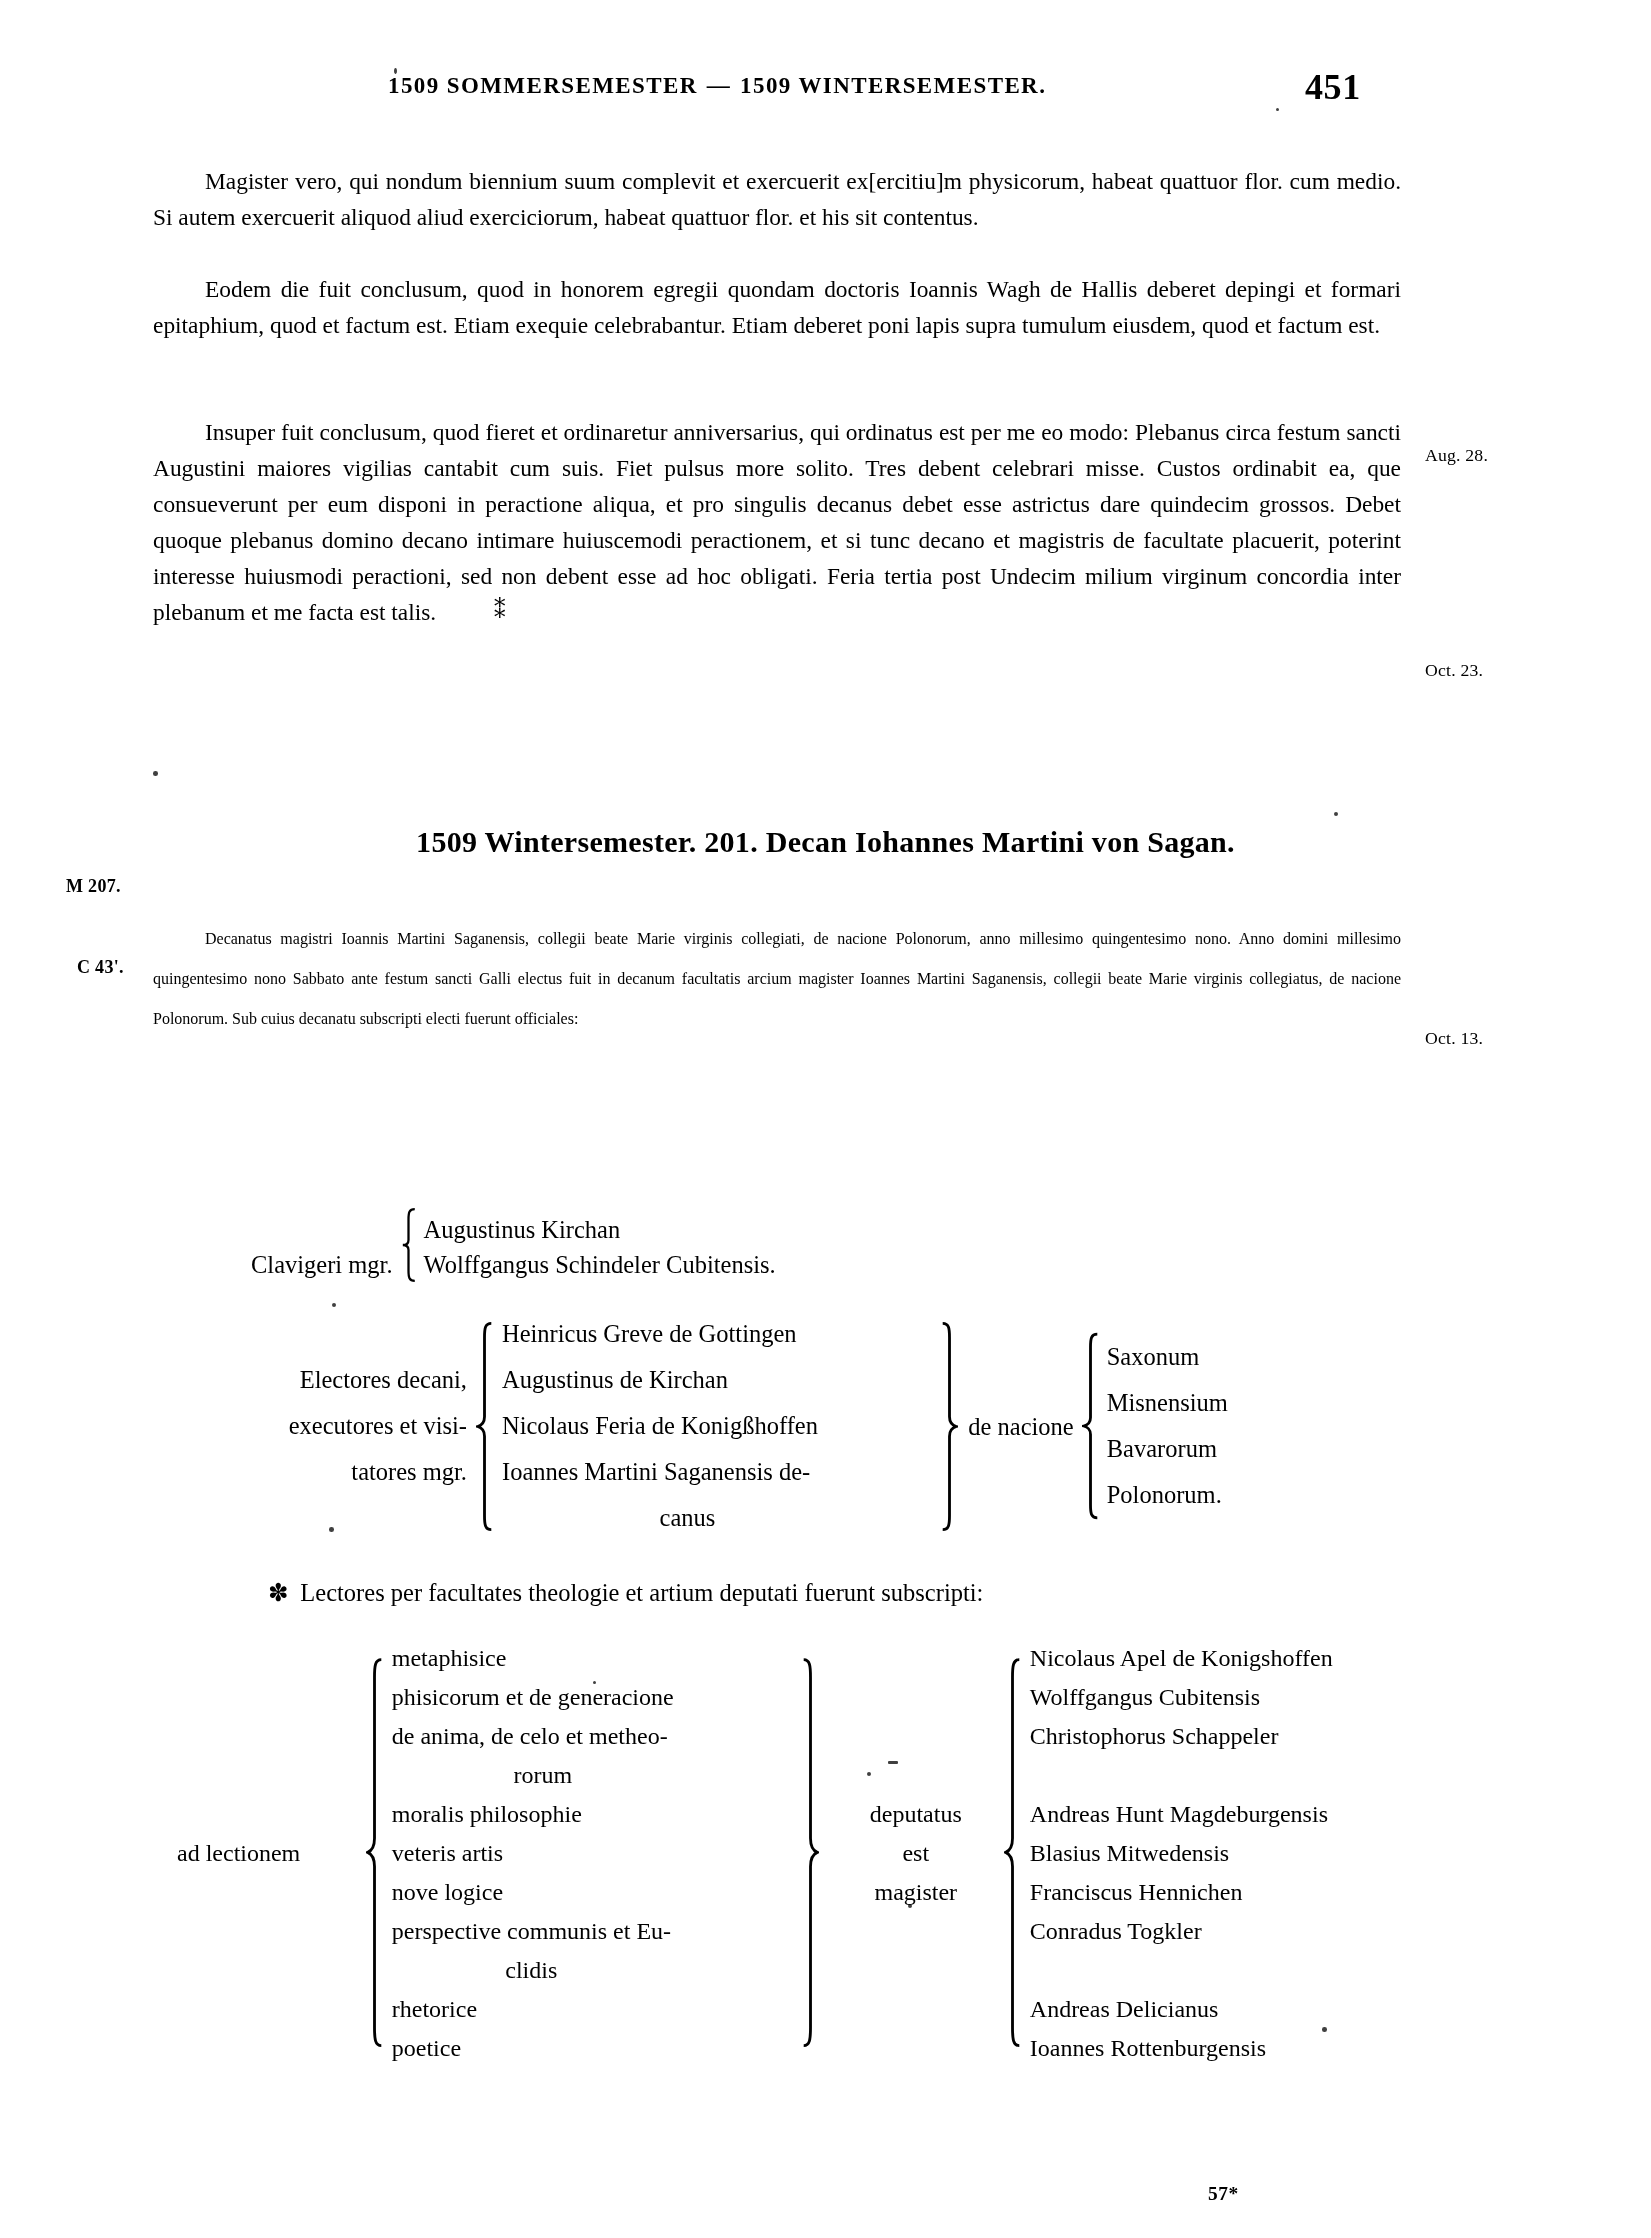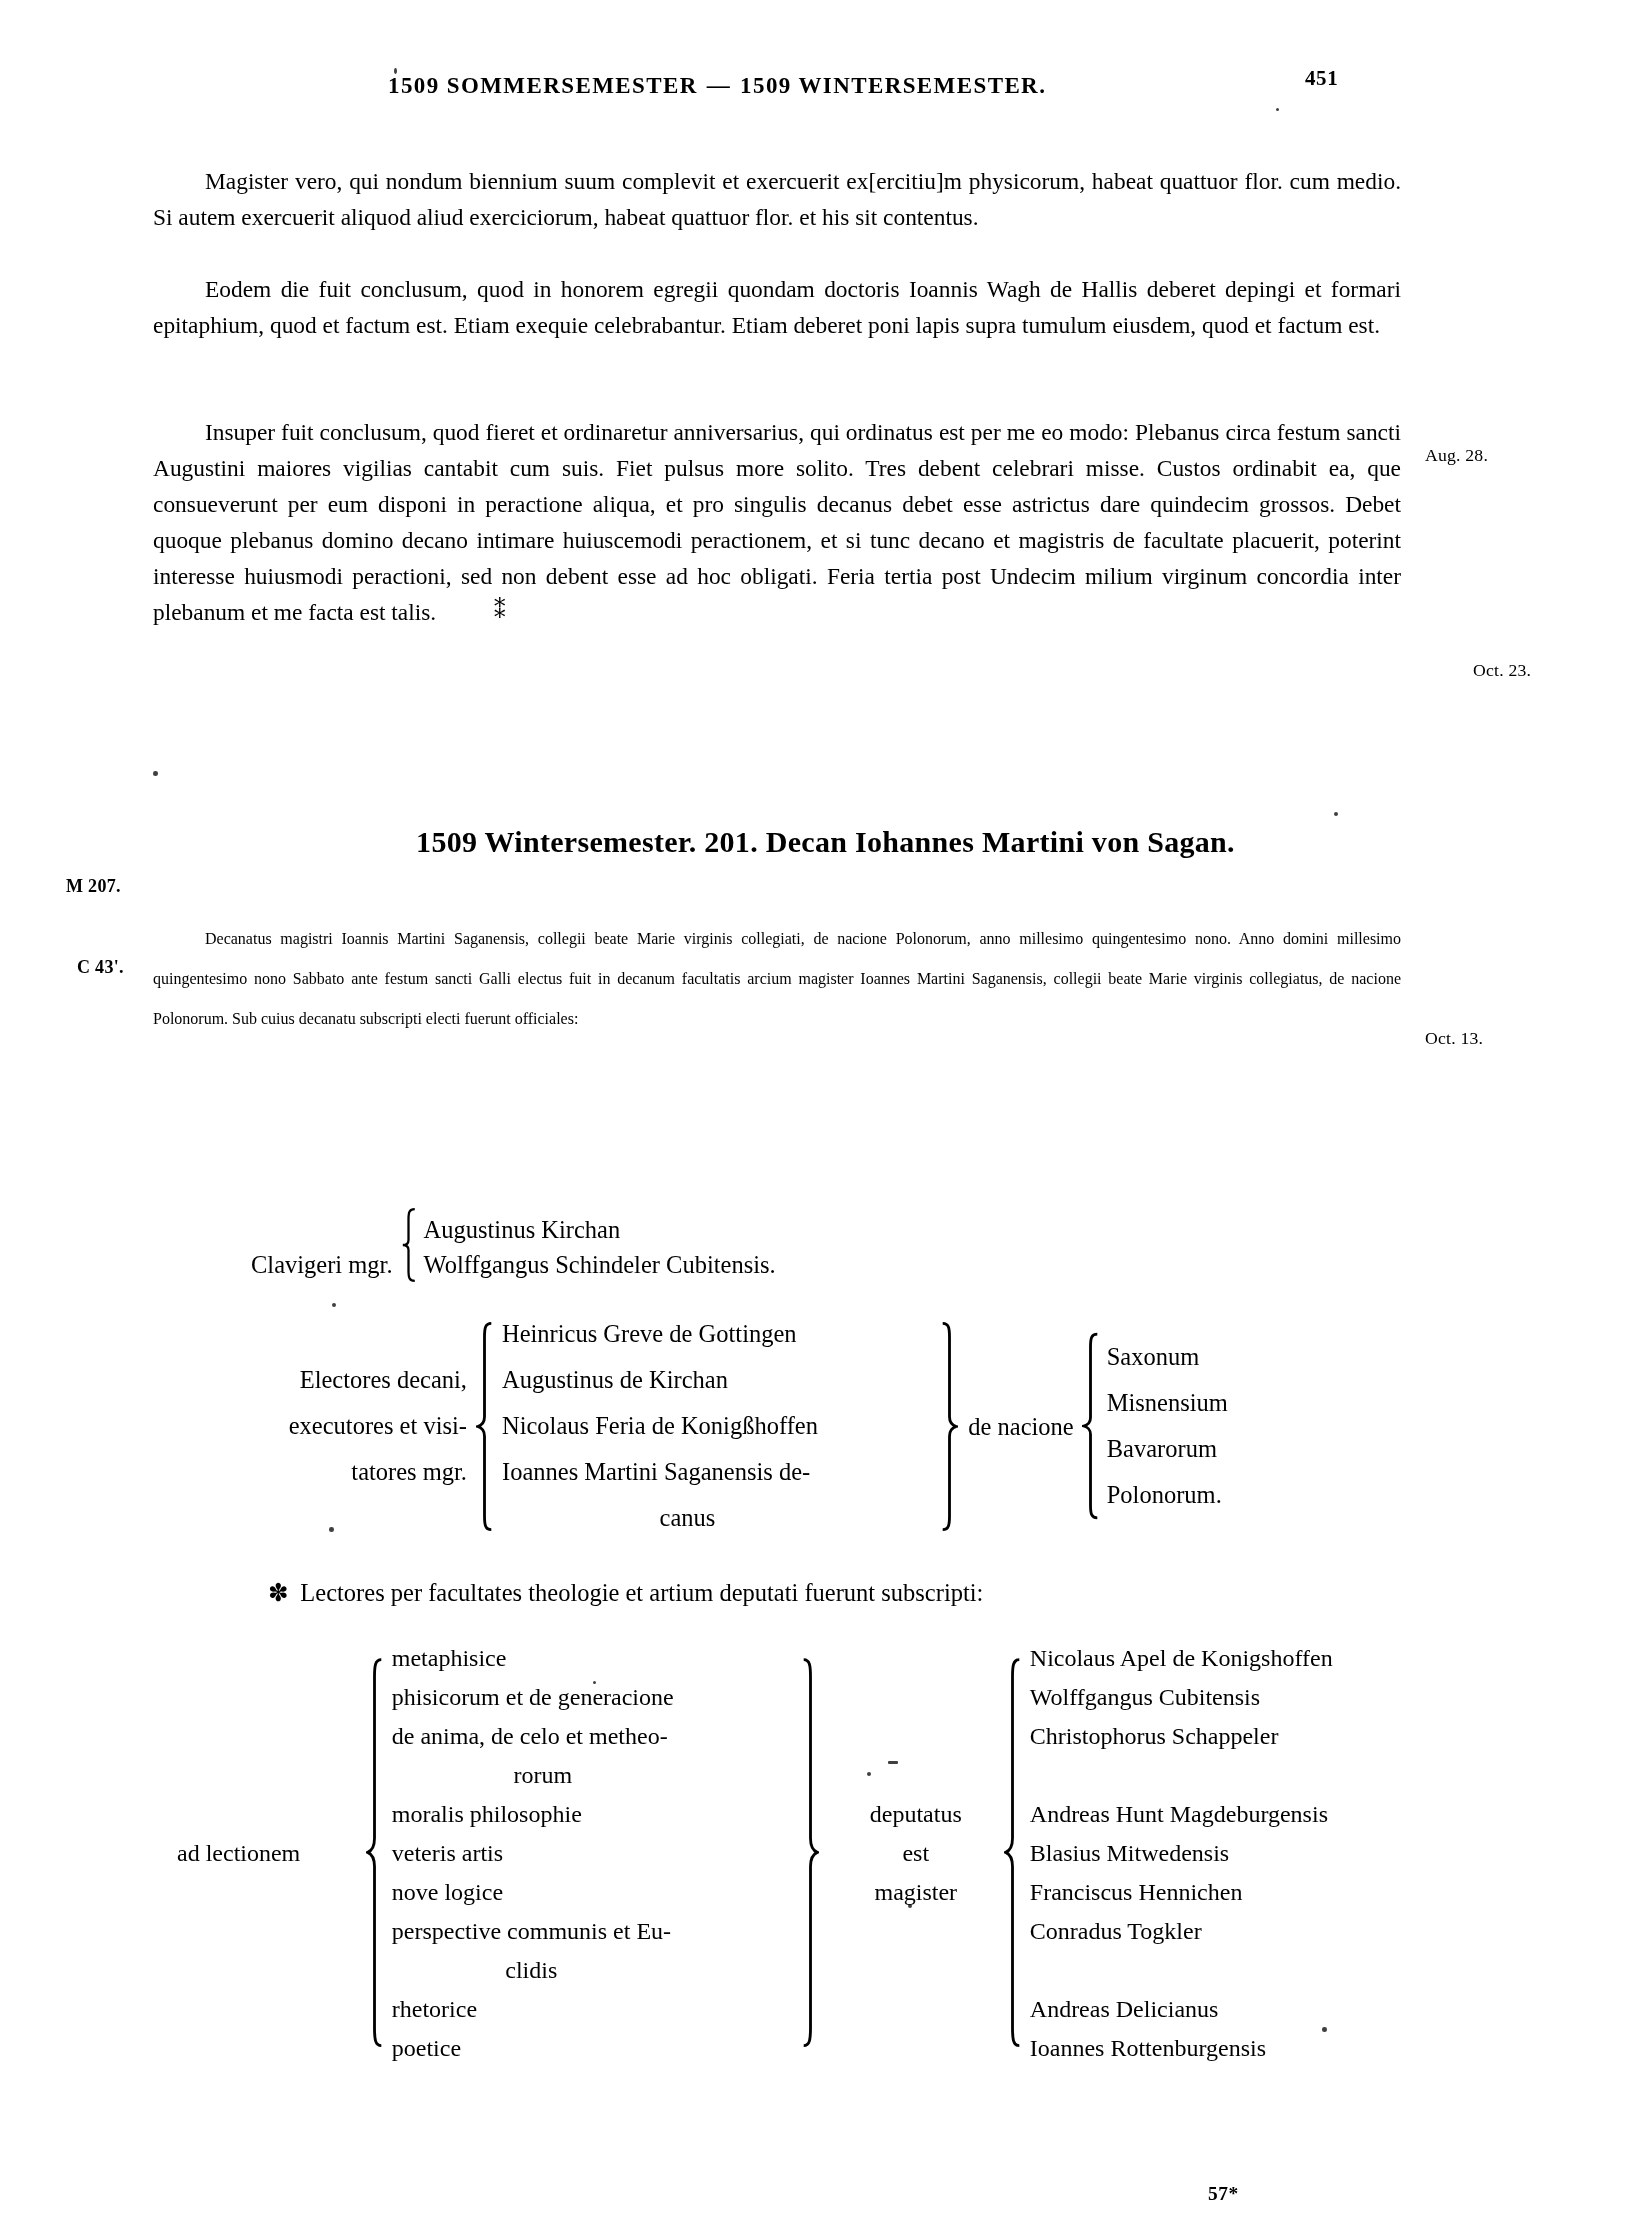--- a/index.html
+++ b/index.html
@@ -34,21 +34,21 @@
     left: 388px; top: 0;
     font-size: 23px;
     font-weight: 700;
     letter-spacing: 1.4px;
     white-space: nowrap;
   }
   .runhead-dash { padding: 0 9px; }
   .runhead-page {
     position: absolute;
     left: 1305px; top: -6.8px;
-    font-size: 21px;
+    font-size: 36px;
     font-weight: 700;
     letter-spacing: 0.6px;
   }
 
   
   .textblock {
     position: absolute;
     left: 153px;
     width: 1248px;
     font-size: 23.4px;
@@ -142,21 +142,21 @@
 
   <div class="textblock" style="top:271px;">
     <p>Eodem die fuit conclusum, quod in honorem egregii quondam doctoris Ioannis Wagh de Hallis deberet depingi et formari epitaphium, quod et factum est. Etiam exequie celebrabantur. Etiam deberet poni lapis supra tumulum eiusdem, quod et factum est.</p>
   </div>
 
   <div class="textblock" style="top:414px; width:1248px;">
     <p><span>Insuper fuit conclusum, quod fieret et ordinaretur anniversarius, qui ordinatus est per me eo modo: Plebanus circa festum sancti Augustini maiores vigilias cantabit cum suis. Fiet pulsus more solito. Tres debent celebrari misse. Custos ordinabit ea, que consueverunt per eum disponi in peractione aliqua, et pro singulis decanus debet esse astrictus dare quindecim grossos. Debet quoque plebanus domino decano intimare huiuscemodi peractionem, et si tunc decano et magistris de facultate placuerit, poterint interesse huiusmodi peractioni, sed non debent esse ad hoc obligati. Feria tertia post Undecim milium virginum concordia inter plebanum et me facta est talis.</span> <span class="dagger">⁑</span></p>
   </div>
 
   <div class="margin-note" style="left:1425px; top:445px;">Aug. 28.</div>
-  <div class="margin-note" style="left:1425px; top:660px;margin-left:48px;">Oct. 23.</div>
+  <div class="margin-note" style="left:1425px; top:660px;">Oct. 23.</div>
 
   <div class="section-heading">1509 Wintersemester. 201. Decan Iohannes Martini von Sagan.</div>
 
   <div class="folio-note" style="left:66px; top:876px;">M 207.</div>
   <div class="folio-note" style="left:77px; top:957px;">C 43'.</div>
 
   <div class="textblock" style="top:919px; left:153px; width:1248px; line-height:40px; font-size:16px;">
     <p>Decanatus magistri Ioannis Martini Saganensis, collegii beate Marie virginis collegiati, de nacione Polonorum, anno millesimo quingentesimo nono. Anno domini millesimo quingentesimo nono Sabbato ante festum sancti Galli electus fuit in decanum facultatis arcium magister Ioannes Martini Saganensis, collegii beate Marie virginis collegiatus, de nacione Polonorum. Sub cuius decanatu subscripti electi fuerunt officiales:</p>
   </div>
 

